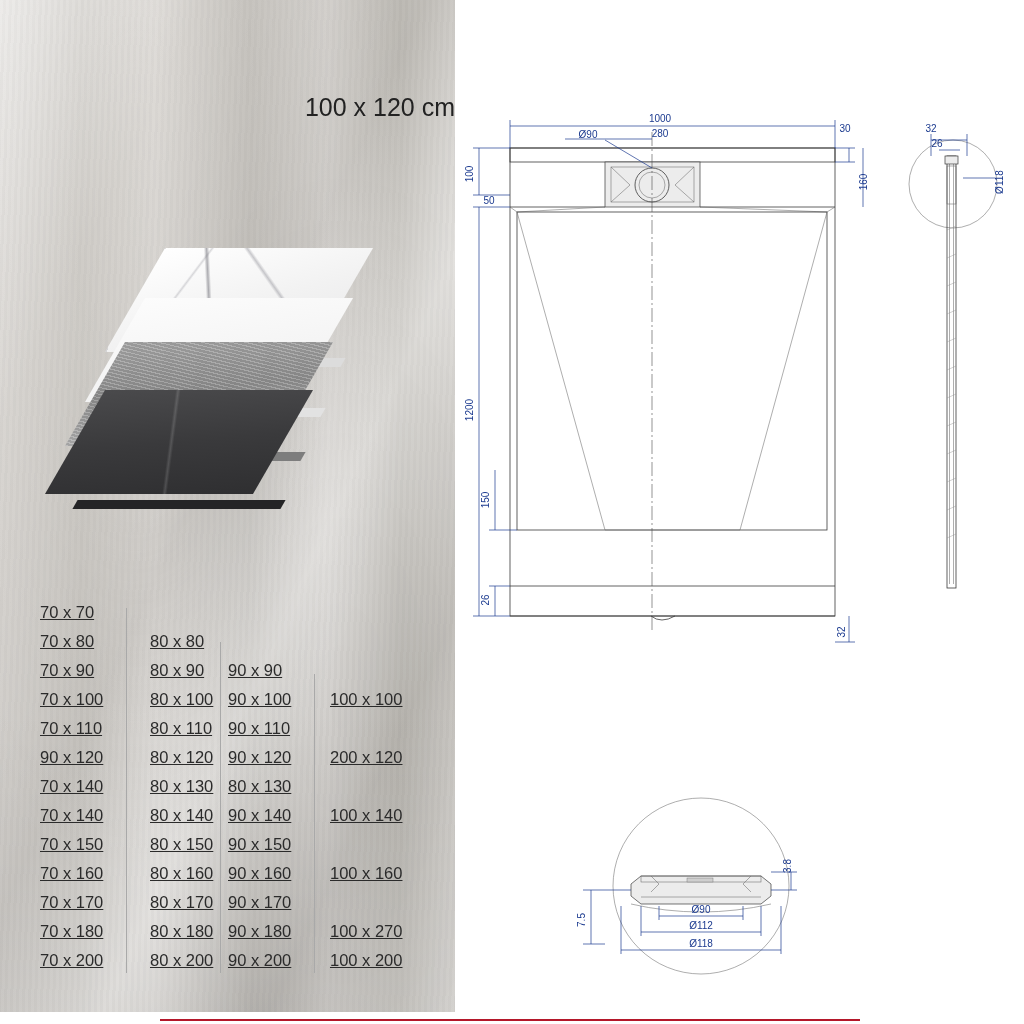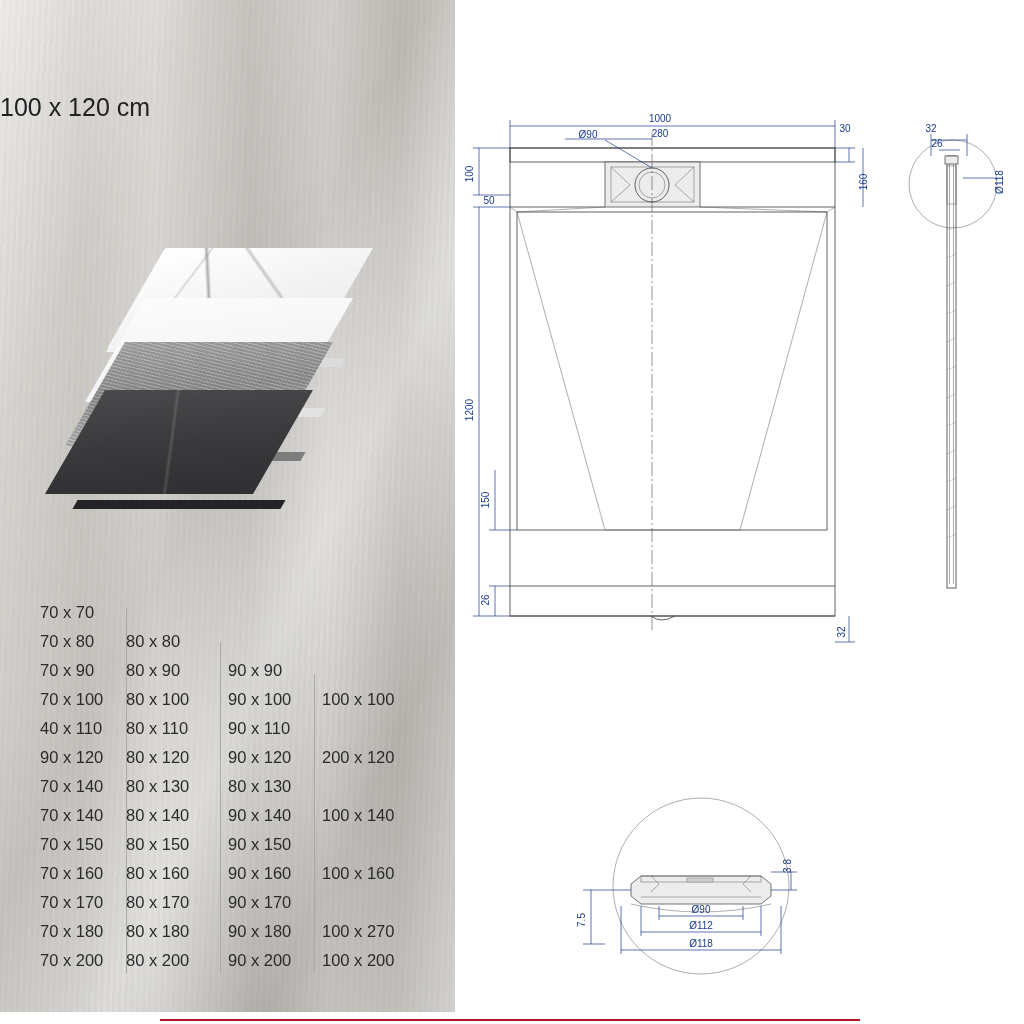--- a/index.html
+++ b/index.html
@@ -27,21 +27,21 @@
       radial-gradient(ellipse at 30% 20%, rgba(255,255,255,.35), rgba(255,255,255,0) 60%),
       radial-gradient(ellipse at 75% 70%, rgba(0,0,0,.05), rgba(0,0,0,0) 55%);
     mix-blend-mode:multiply;opacity:.75;
   }
 
   .title{
     position:absolute;left:0;top:46px;width:455px;text-align:center;
     font-size:33px;color:#1b3a8f;letter-spacing:.5px;
   }
   .subtitle{
-    position:absolute;left:0;top:93px;width:455px;text-align:left;
+    position:absolute;left:0;top:93px;width:455px;text-align:right;
     font-size:25px;color:#222;
   }
 
   
   .stack{position:absolute;left:70px;top:230px;width:320px;height:280px;}
   .layer{position:absolute;width:215px;height:110px;}
   .l-top   {left:65px;top:18px;}
   .l-white {left:45px;top:68px;}
   .l-grey  {left:25px;top:112px;}
   .l-black {left:5px;top:160px;}
@@ -85,27 +85,27 @@
   .edge-grey{background:#7d7d7d;}
   .edge-black{background:#242426;}
   .edge-marble{background:#dcdcdc;}
 
   
   .size-table{
     position:absolute;left:22px;top:598px;width:420px;
     font-size:16.5px;color:#2b2b2b;
   }
   .size-table .col{
-    position:absolute;top:0;width:92px;
+    position:absolute;top:0;width:92px;text-decoration:underline;
   }
   .size-table .col .cell{height:29px;line-height:29px;white-space:nowrap;}
   .col-0{left:18px;}
-  .col-1{left:104px;}
+  .col-1{left:128px;}
   .col-2{left:206px;}
-  .col-3{left:300px;width:120px;}
+  .col-3{left:308px;width:120px;}
   .vrule{position:absolute;width:1px;background:#a9a9a9;}
 
   
   .tech{position:absolute;left:455px;top:0;width:569px;height:1012px;background:#fff;}
   svg{display:block;}
   .dim{font-family:"Liberation Sans",sans-serif;font-size:10px;fill:#1b3a8f;}
   .dimline{stroke:#1b3a8f;stroke-width:.7;fill:none;}
   .obj{stroke:#3b3b3b;stroke-width:.8;fill:none;}
   .objthin{stroke:#6a6a6a;stroke-width:.55;fill:none;}
   .center{stroke:#4a4a4a;stroke-width:.6;stroke-dasharray:14 3 2 3;fill:none;}
@@ -147,21 +147,21 @@
   <div class="size-table">
     <div class="vrule" style="left:104px;top:10px;height:365px;"></div>
     <div class="vrule" style="left:198px;top:44px;height:331px;"></div>
     <div class="vrule" style="left:292px;top:76px;height:299px;"></div>
 
     <div class="col col-0">
       <div class="cell">70 x 70</div>
       <div class="cell">70 x 80</div>
       <div class="cell">70 x 90</div>
       <div class="cell">70 x 100</div>
-      <div class="cell">40 x 110</div>
+      <div class="cell">70 x 110</div>
       <div class="cell">90 x 120</div>
       <div class="cell">70 x 140</div>
       <div class="cell">70 x 140</div>
       <div class="cell">70 x 150</div>
       <div class="cell">70 x 160</div>
       <div class="cell">70 x 170</div>
       <div class="cell">70 x 180</div>
       <div class="cell">70 x 200</div>
     </div>
 

